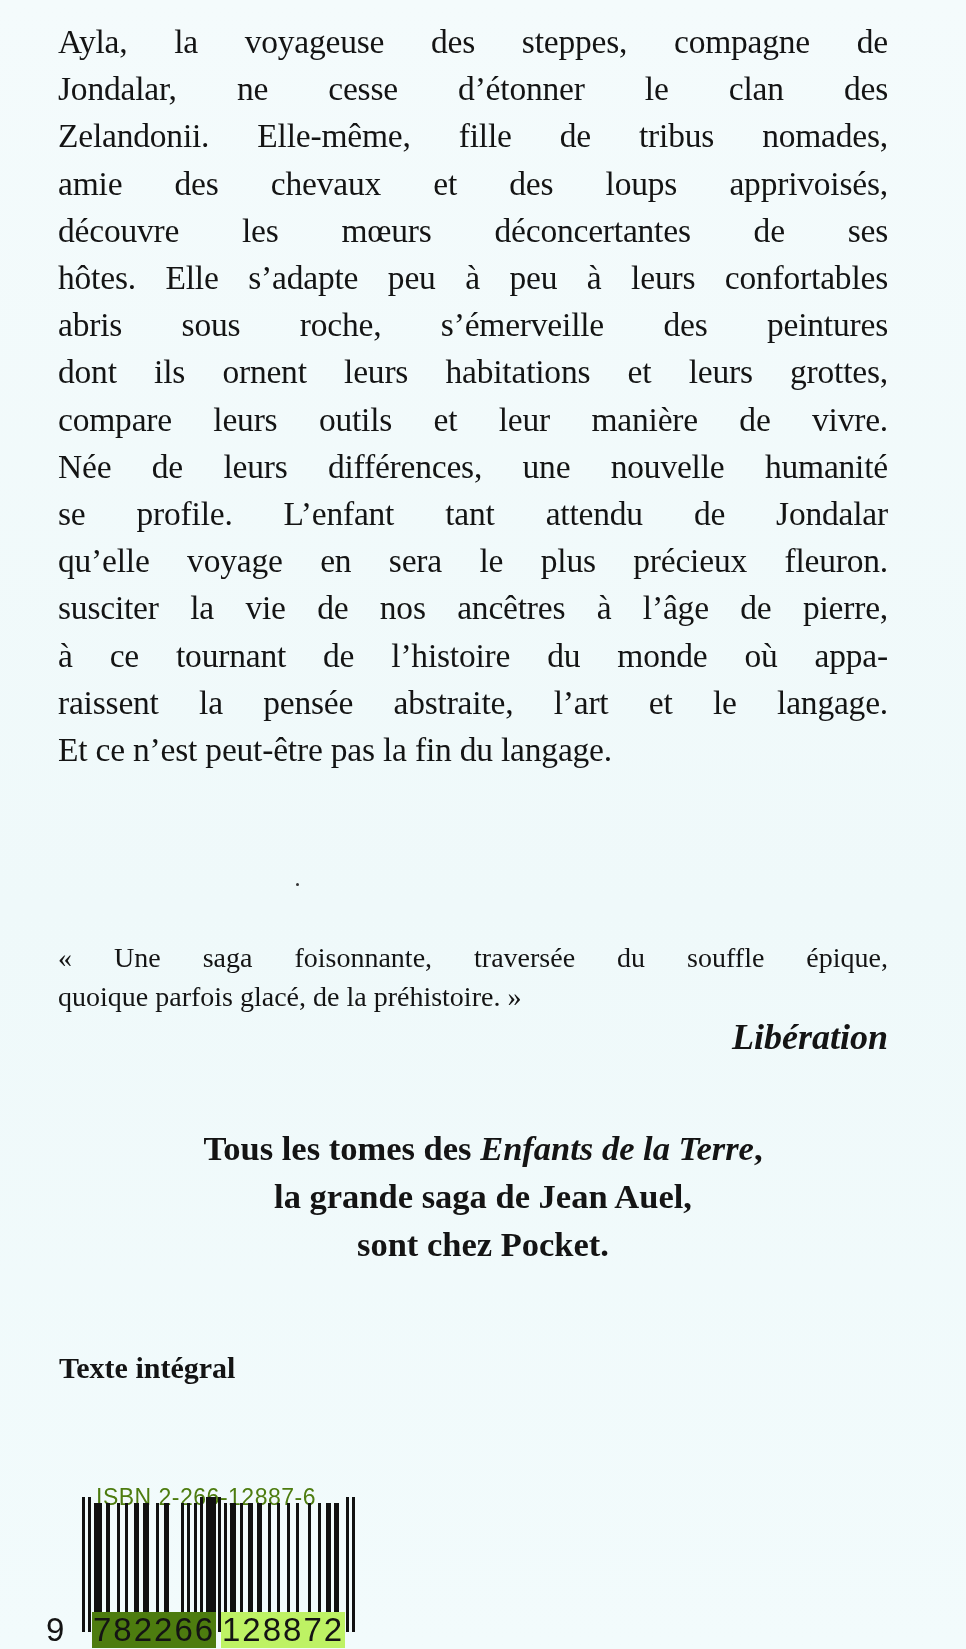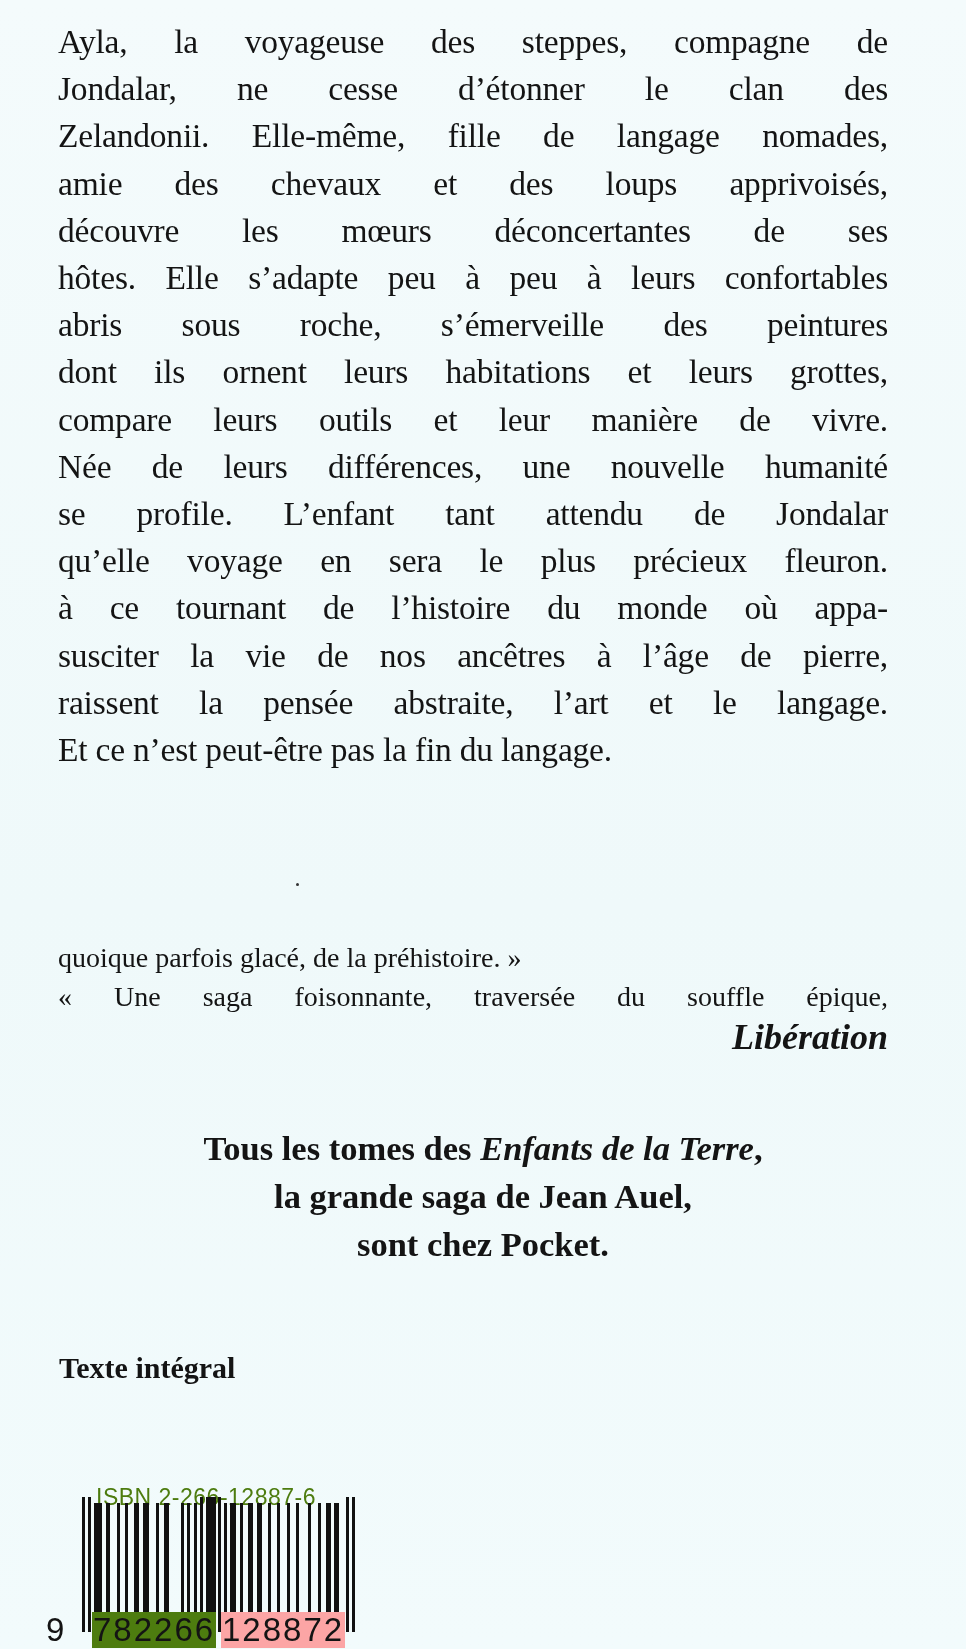--- a/index.html
+++ b/index.html
@@ -113,51 +113,51 @@
       position: absolute;
       top: 1612px;
       font-family: "Liberation Sans", "DejaVu Sans", sans-serif;
       font-size: 33px;
       line-height: 36px;
       color: #141414;
       background: transparent;
     }
     .ean-first { left: 46px; }
     .ean-left { left: 92px; letter-spacing: 2px; background: #4d7c0f; padding: 0 1px; }
-    .ean-right { left: 221px; letter-spacing: 2px; background: #fca5a5; padding: 0 1px; }
+    .ean-right { left: 221px; letter-spacing: 2px; background: #bef264; padding: 0 1px; }
   </style>
 </head>
 <body>
 
 <div>
 
   <div class="blurb">
     <span class="line">Ayla, la voyageuse des steppes, compagne de</span>
     <span class="line">Jondalar, ne cesse d’étonner le clan des</span>
-    <span class="line">Zelandonii. Elle-même, fille de langage nomades,</span>
+    <span class="line">Zelandonii. Elle-même, fille de tribus nomades,</span>
     <span class="line">amie des chevaux et des loups apprivoisés,</span>
     <span class="line">découvre les mœurs déconcertantes de ses</span>
     <span class="line">hôtes. Elle s’adapte peu à peu à leurs confortables</span>
     <span class="line">abris sous roche, s’émerveille des peintures</span>
     <span class="line">dont ils ornent leurs habitations et leurs grottes,</span>
     <span class="line">compare leurs outils et leur manière de vivre.</span>
     <span class="line">Née de leurs différences, une nouvelle humanité</span>
     <span class="line">se profile. L’enfant tant attendu de Jondalar</span>
     <span class="line">qu’elle voyage en sera le plus précieux fleuron.</span>
+    <span class="line">susciter la vie de nos ancêtres à l’âge de pierre,</span>
     <span class="line">à ce tournant de l’histoire du monde où appa-</span>
-    <span class="line">susciter la vie de nos ancêtres à l’âge de pierre,</span>
     <span class="line">raissent la pensée abstraite, l’art et le langage.</span>
     <span class="line last">Et ce n’est peut-être pas la fin du langage.</span>
   </div>
 
   <div class="dot"></div>
 
   <div class="quote">
+    <span class="line justify">« Une saga foisonnante, traversée du souffle épique,</span>
     <span class="line">quoique parfois glacé, de la préhistoire. »</span>
-    <span class="line justify">« Une saga foisonnante, traversée du souffle épique,</span>
   </div>
   <div class="quote-source">Libération</div>
 
   <div class="promo">
     <span class="line"><span>Tous les tomes des </span><em>Enfants de la Terre</em><span>,</span></span>
     <span class="line">la grande saga de Jean Auel,</span>
     <span class="line">sont chez Pocket.</span>
   </div>
 
   <div class="texte-integral">Texte intégral</div>

